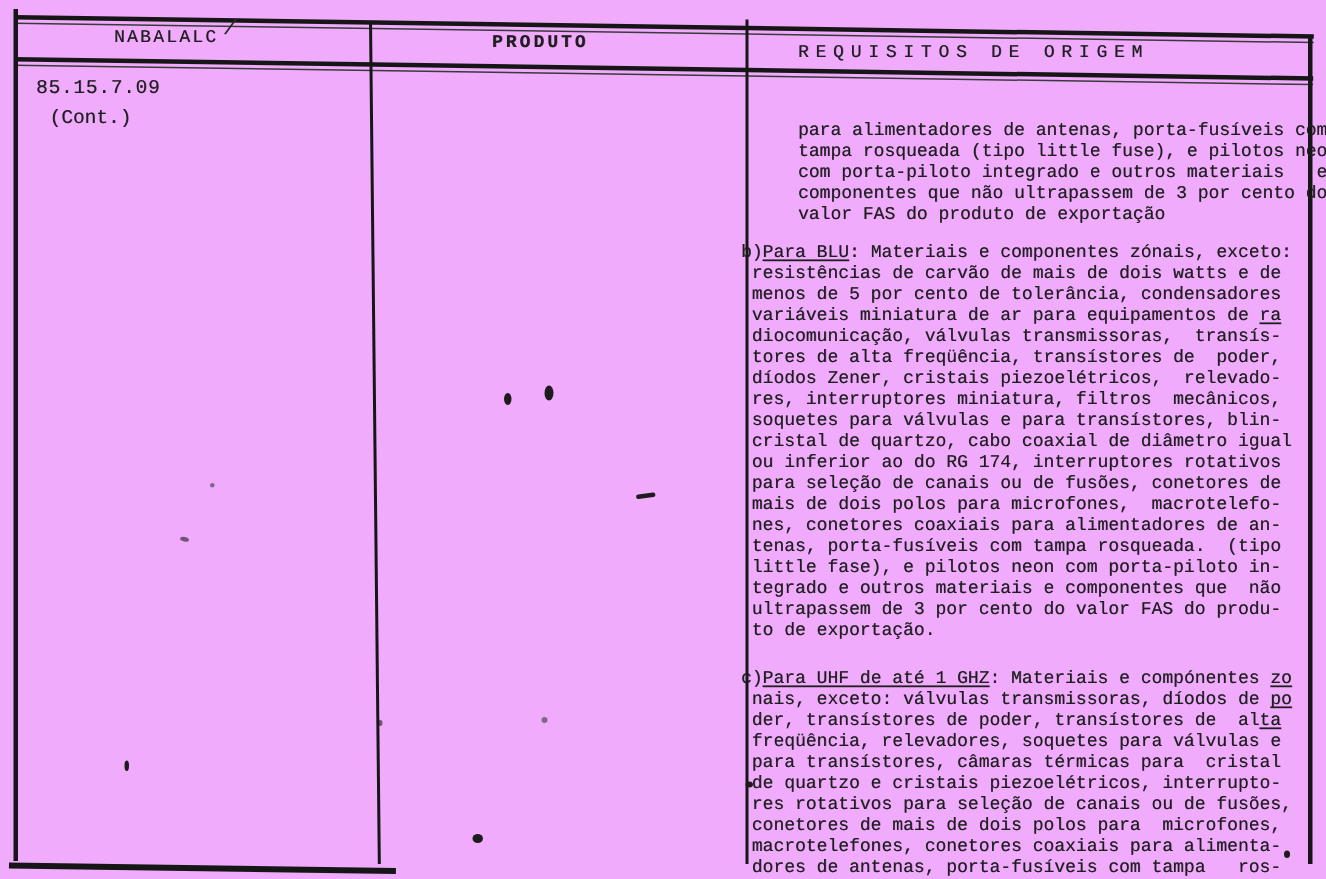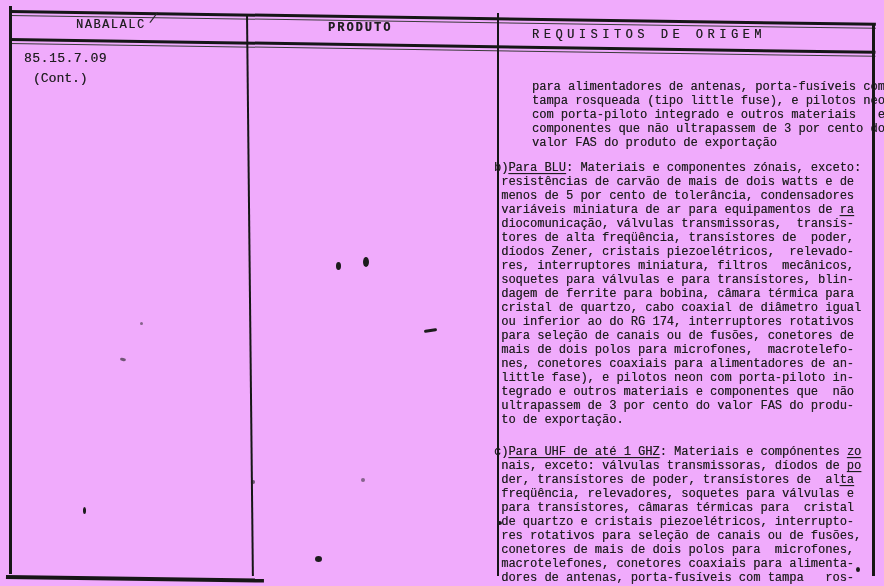--- a/index.html
+++ b/index.html
@@ -88,26 +88,26 @@
       <div class="para para-b">
         <div class="line"><span>b)</span><span class="u">Para BLU</span><span>: Materiais e componentes zónais, exceto:</span></div>
         <div class="line"><span> resistências de carvão de mais de dois watts e de</span></div>
         <div class="line"><span> menos de 5 por cento de tolerância, condensadores</span></div>
         <div class="line"><span> variáveis miniatura de ar para equipamentos de </span><span class="u">ra</span></div>
         <div class="line"><span> diocomunicação, válvulas transmissoras,  transís-</span></div>
         <div class="line"><span> tores de alta freqüência, transístores de  poder,</span></div>
         <div class="line"><span> díodos Zener, cristais piezoelétricos,  relevado-</span></div>
         <div class="line"><span> res, interruptores miniatura, filtros  mecânicos,</span></div>
         <div class="line"><span> soquetes para válvulas e para transístores, blin-</span></div>
-        <div class="line"><span> dagem de ferrite para bobina, câmara térmica para</span></div>
         <div class="line"><span> cristal de quartzo, cabo coaxial de diâmetro igual</span></div>
         <div class="line"><span> ou inferior ao do RG 174, interruptores rotativos</span></div>
         <div class="line"><span> para seleção de canais ou de fusões, conetores de</span></div>
         <div class="line"><span> mais de dois polos para microfones,  macrotelefo-</span></div>
         <div class="line"><span> nes, conetores coaxiais para alimentadores de an-</span></div>
+        <div class="line"><span> tenas, porta-fusíveis com tampa rosqueada.  (tipo</span></div>
         <div class="line"><span> little fase), e pilotos neon com porta-piloto in-</span></div>
         <div class="line"><span> tegrado e outros materiais e componentes que  não</span></div>
         <div class="line"><span> ultrapassem de 3 por cento do valor FAS do produ-</span></div>
         <div class="line"><span> to de exportação.</span></div>
       </div>
       <div class="para para-c">
         <div class="line"><span>c)</span><span class="u">Para UHF de até 1 GHZ</span><span>: Materiais e compónentes </span><span class="u">zo</span></div>
         <div class="line"><span> nais, exceto: válvulas transmissoras, díodos de </span><span class="u">po</span></div>
         <div class="line"><span> der, transístores de poder, transístores de  al</span><span class="u">ta</span></div>
         <div class="line"><span> freqüência, relevadores, soquetes para válvulas e</span></div>

